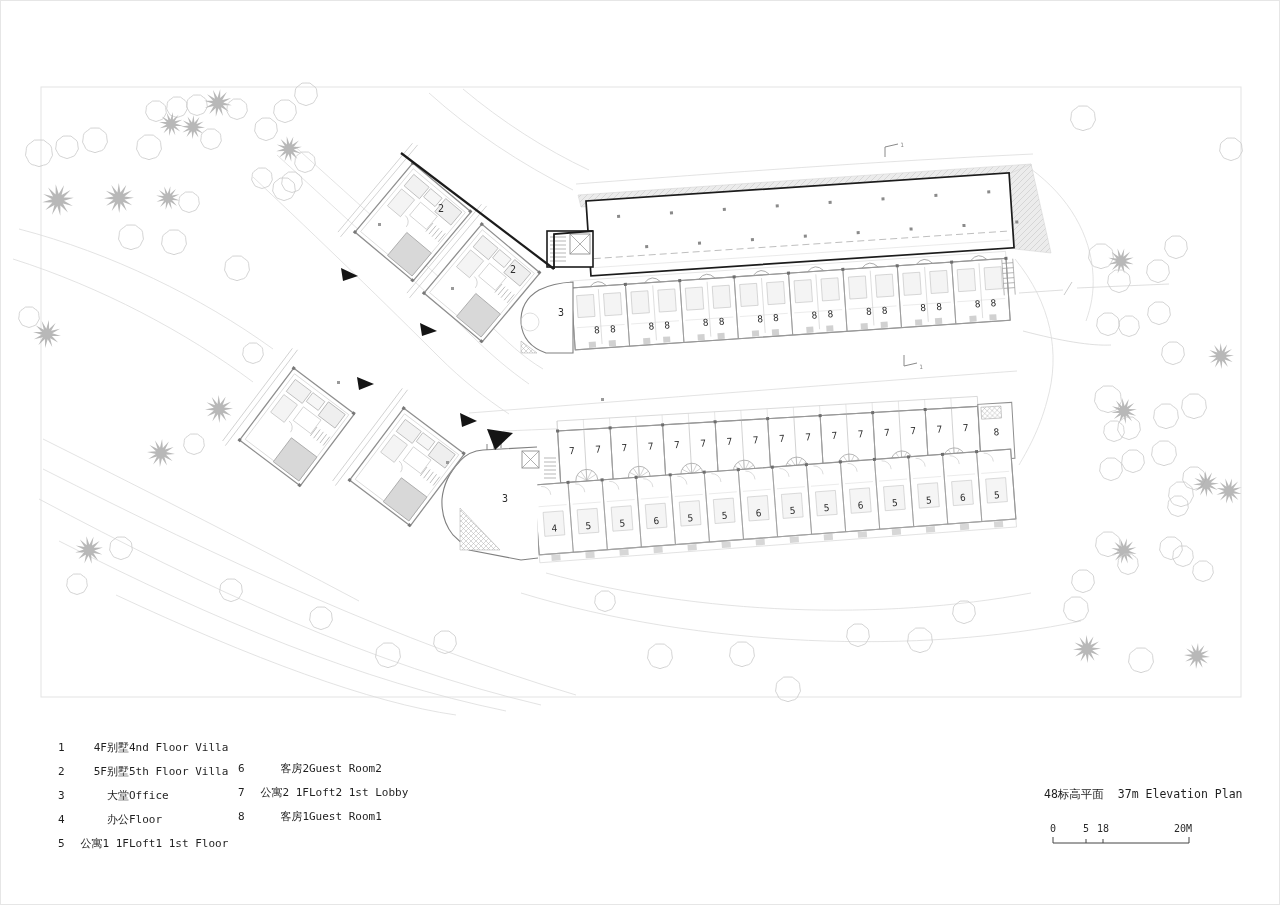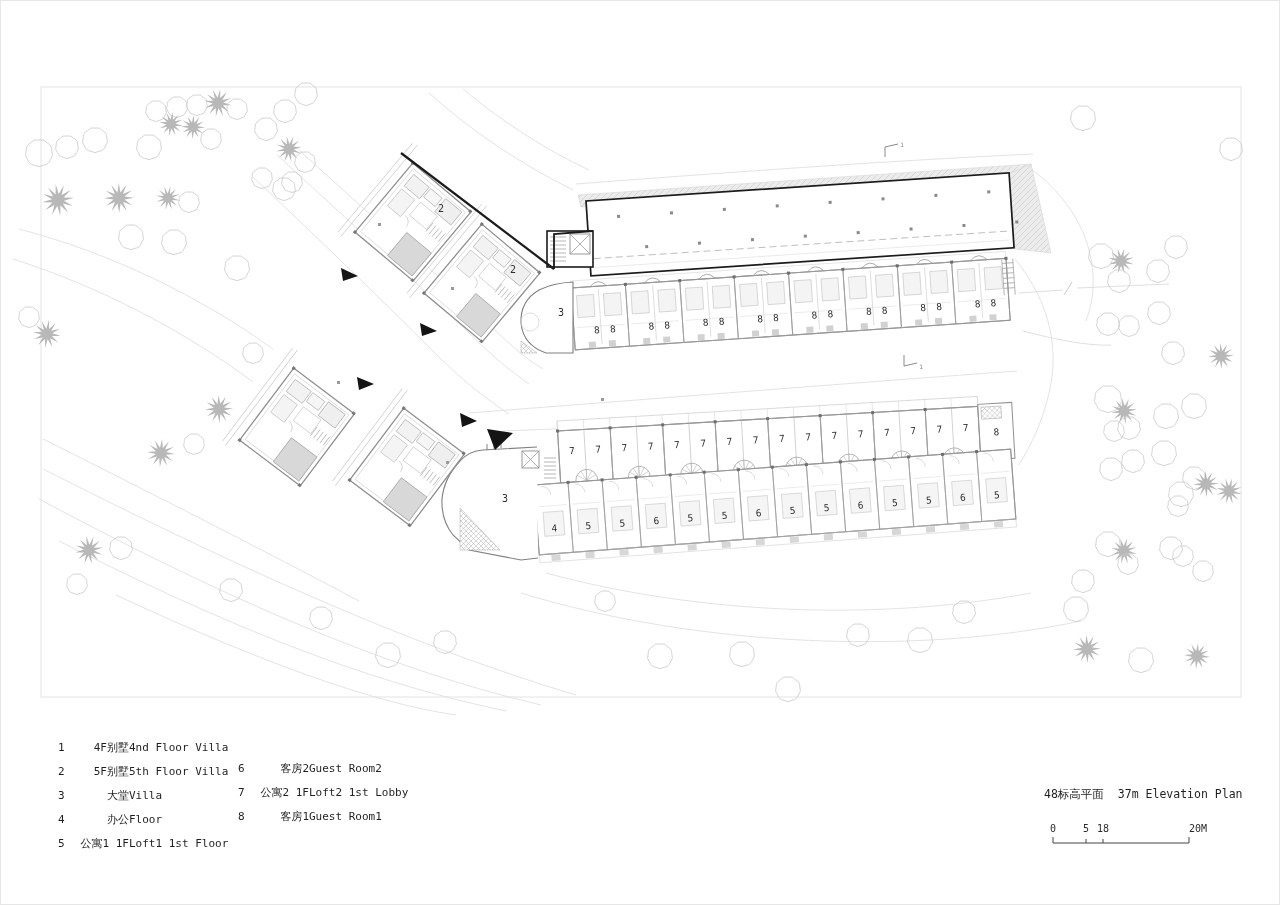--- a/index.html
+++ b/index.html
@@ -626,41 +626,41 @@
   <text x="440" y="211" class="biglbl">2</text>
   <text x="512" y="272" class="biglbl">2</text>
   <text x="560" y="315" class="biglbl">3</text>
   <text x="504" y="501" class="biglbl">3</text>
 </svg>
 
 
 <div class="legend" style="left:57px;top:735px;">
       <div class="lg-row"><span class="lg-num">1</span><span class="lg-zh">4F别墅</span><span class="lg-en">4nd Floor Villa</span></div>
       <div class="lg-row"><span class="lg-num">2</span><span class="lg-zh">5F别墅</span><span class="lg-en">5th Floor Villa</span></div>
-      <div class="lg-row"><span class="lg-num">3</span><span class="lg-zh">大堂</span><span class="lg-en">Villa</span></div>
+      <div class="lg-row"><span class="lg-num">3</span><span class="lg-zh">大堂</span><span class="lg-en">Office</span></div>
       <div class="lg-row"><span class="lg-num">4</span><span class="lg-zh">办公</span><span class="lg-en">Floor</span></div>
       <div class="lg-row"><span class="lg-num">5</span><span class="lg-zh">公寓1 1F</span><span class="lg-en">Loft1 1st Floor</span></div>
     </div>
 <div class="legend" style="left:237px;top:735px;margin-top:21px;">
       <div class="lg-row"><span class="lg-num">6</span><span class="lg-zh">客房2</span><span class="lg-en">Guest Room2</span></div>
       <div class="lg-row"><span class="lg-num">7</span><span class="lg-zh">公寓2 1F</span><span class="lg-en">Loft2 1st Lobby</span></div>
       <div class="lg-row"><span class="lg-num">8</span><span class="lg-zh">客房1</span><span class="lg-en">Guest Room1</span></div>
     </div>
 
 
 <div class="plan-title">
   <span class="zh">48标高平面</span><span>37m Elevation Plan</span>
 </div>
 
 
 <div class="scalebar">
   <span class="n" style="left:4px;">0</span>
   <span class="n" style="left:37px;">5</span>
   <span class="n" style="left:51px;">18</span>
-  <span class="n" style="left:143px;text-align:center;">20M</span>
+  <span class="n" style="left:128px;text-align:center;">20M</span>
   <svg width="160" height="10">
     <line x1="7" y1="7" x2="143" y2="7" stroke="#444444" stroke-width="1"></line>
     <line x1="7" y1="1" x2="7" y2="7" stroke="#444444" stroke-width="1"></line>
     <line x1="40" y1="3" x2="40" y2="7" stroke="#444444" stroke-width="1"></line>
     <line x1="57" y1="3" x2="57" y2="7" stroke="#444444" stroke-width="1"></line>
     <line x1="143" y1="1" x2="143" y2="7" stroke="#444444" stroke-width="1"></line>
   </svg>
 </div>
 
 </div>

